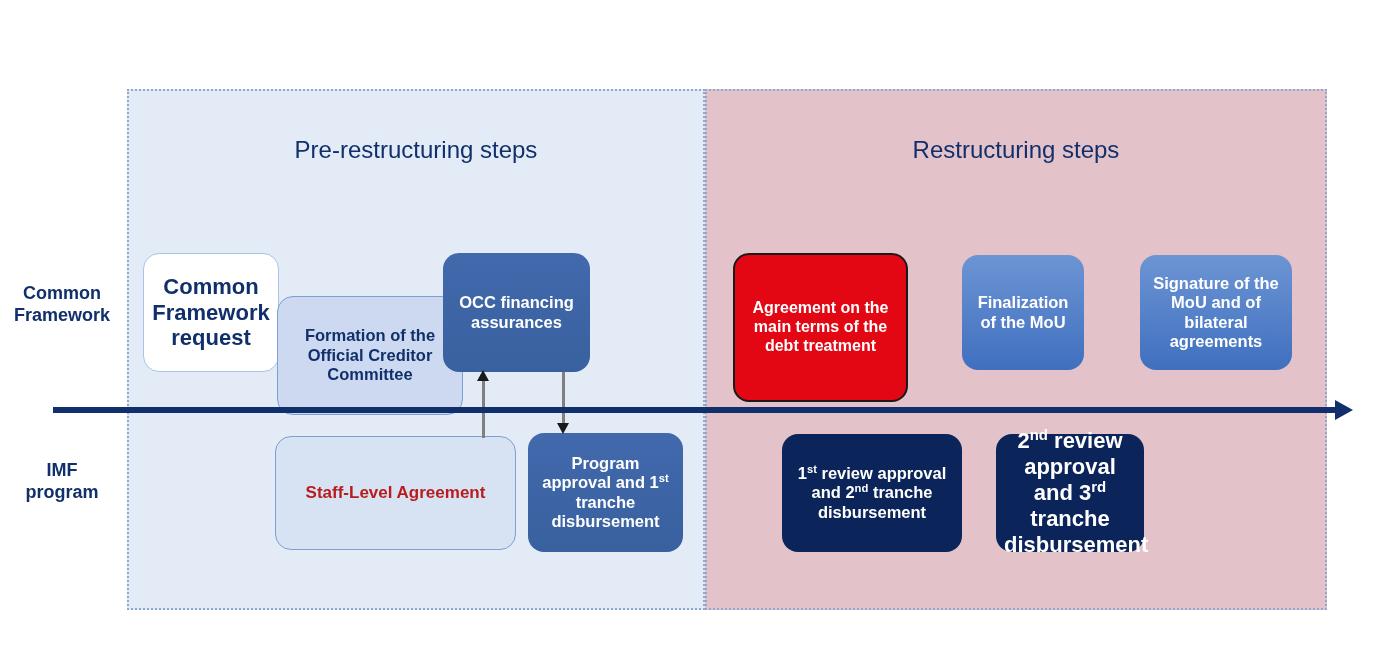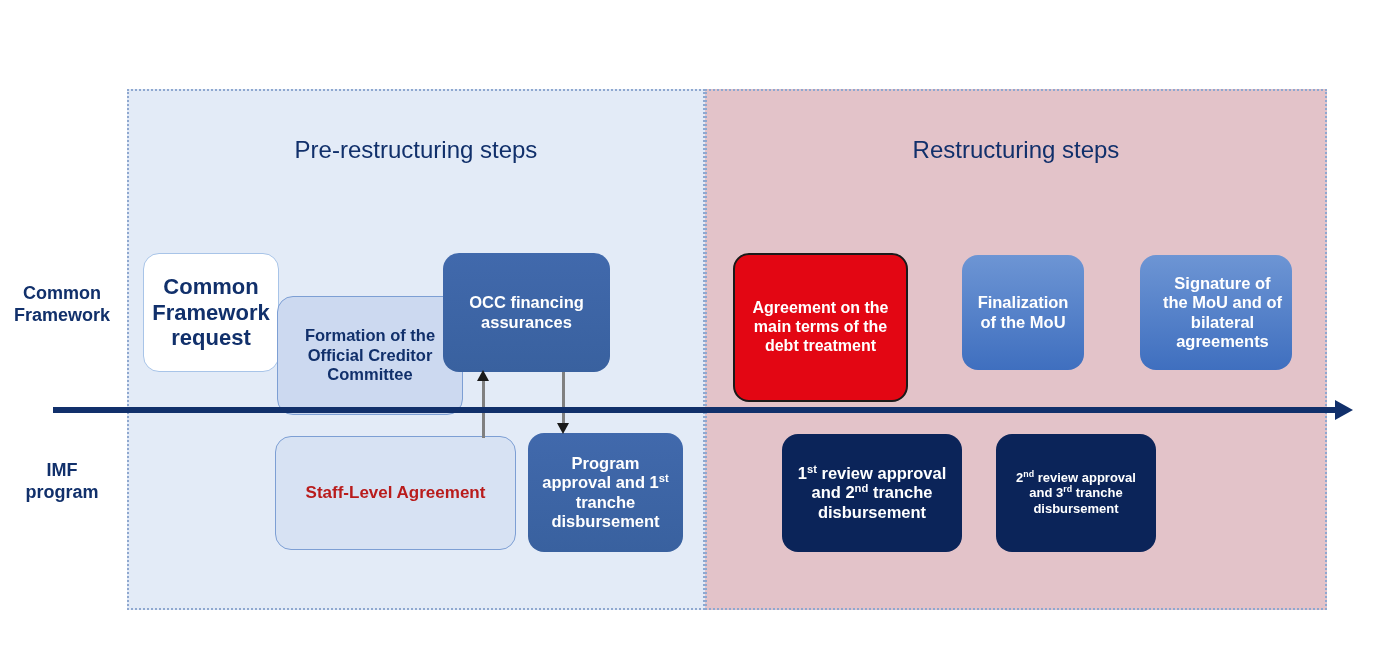--- a/index.html
+++ b/index.html
@@ -215,49 +215,49 @@
 </div>
 
 <div class="box b-white" style="left:143px; top:253px; width:136px; height:119px; font-size:22px;text-align:center;">
   <span class="txt">Common Framework request</span>
 </div>
 
 <div class="box b-lightblue" style="left:277px; top:253px; width:186px; height:119px; font-size:16.5px;margin-top:43px;">
   <span class="txt">Formation of the Official Creditor Committee</span>
 </div>
 
-<div class="box b-medblue" style="left:443px; top:253px; width:167px; height:119px; font-size:16.5px;">
+<div class="box b-medblue" style="left:443px; top:253px; width:147px; height:119px; font-size:16.5px;">
   <span class="txt">OCC financing assurances</span>
 </div>
 
 <div class="box b-red" style="left:733px; top:253px; width:175px; height:149px; font-size:16px;">
   <span class="txt">Agreement on the main terms of the debt treatment</span>
 </div>
 
 <div class="box b-brightblue" style="left:962px; top:255px; width:122px; height:115px; font-size:16.5px;">
   <span class="txt">Finalization of the MoU</span>
 </div>
 
-<div class="box b-brightblue" style="left:1140px; top:255px; width:152px; height:115px; font-size:16.5px;padding-left:21px;">
+<div class="box b-brightblue" style="left:1140px; top:255px; width:152px; height:115px; font-size:16.5px;">
   <span class="txt">Signature of the MoU and of bilateral agreements</span>
 </div>
 
 <div class="box b-palerblue" style="left:275px; top:436px; width:241px; height:114px; font-size:17px;">
   <span class="txt">Staff-Level Agreement</span>
 </div>
 
 <div class="box b-medblue" style="left:528px; top:433px; width:155px; height:119px; font-size:16.5px;">
   <span class="txt"><span>Program approval and 1</span><sup>st</sup><span> tranche disbursement</span></span>
 </div>
 
 <div class="box b-navy" style="left:782px; top:434px; width:180px; height:118px; font-size:16.5px;">
   <span class="txt"><span>1</span><sup>st</sup><span> review approval and 2</span><sup>nd</sup><span> tranche disbursement</span></span>
 </div>
 
-<div class="box b-navy" style="left:996px; top:434px; width:160px; height:118px; font-size:13px;">
+<div class="box b-navy" style="left:996px; top:434px; width:148px; height:118px; font-size:22px;">
   <span class="txt"><span>2</span><sup>nd</sup><span> review approval and 3</span><sup>rd</sup><span> tranche disbursement</span></span>
 </div>
 
 <div class="conn" style="left:482px; top:370px; width:3px; height:68px;">
   <div class="stem" style="top:8px; height:60px;"></div>
   <div class="arrow-up"></div>
 </div>
 
 <div class="conn" style="left:562px; top:372px; width:3px; height:62px;">
   <div class="stem" style="top:0; height:54px;"></div>

